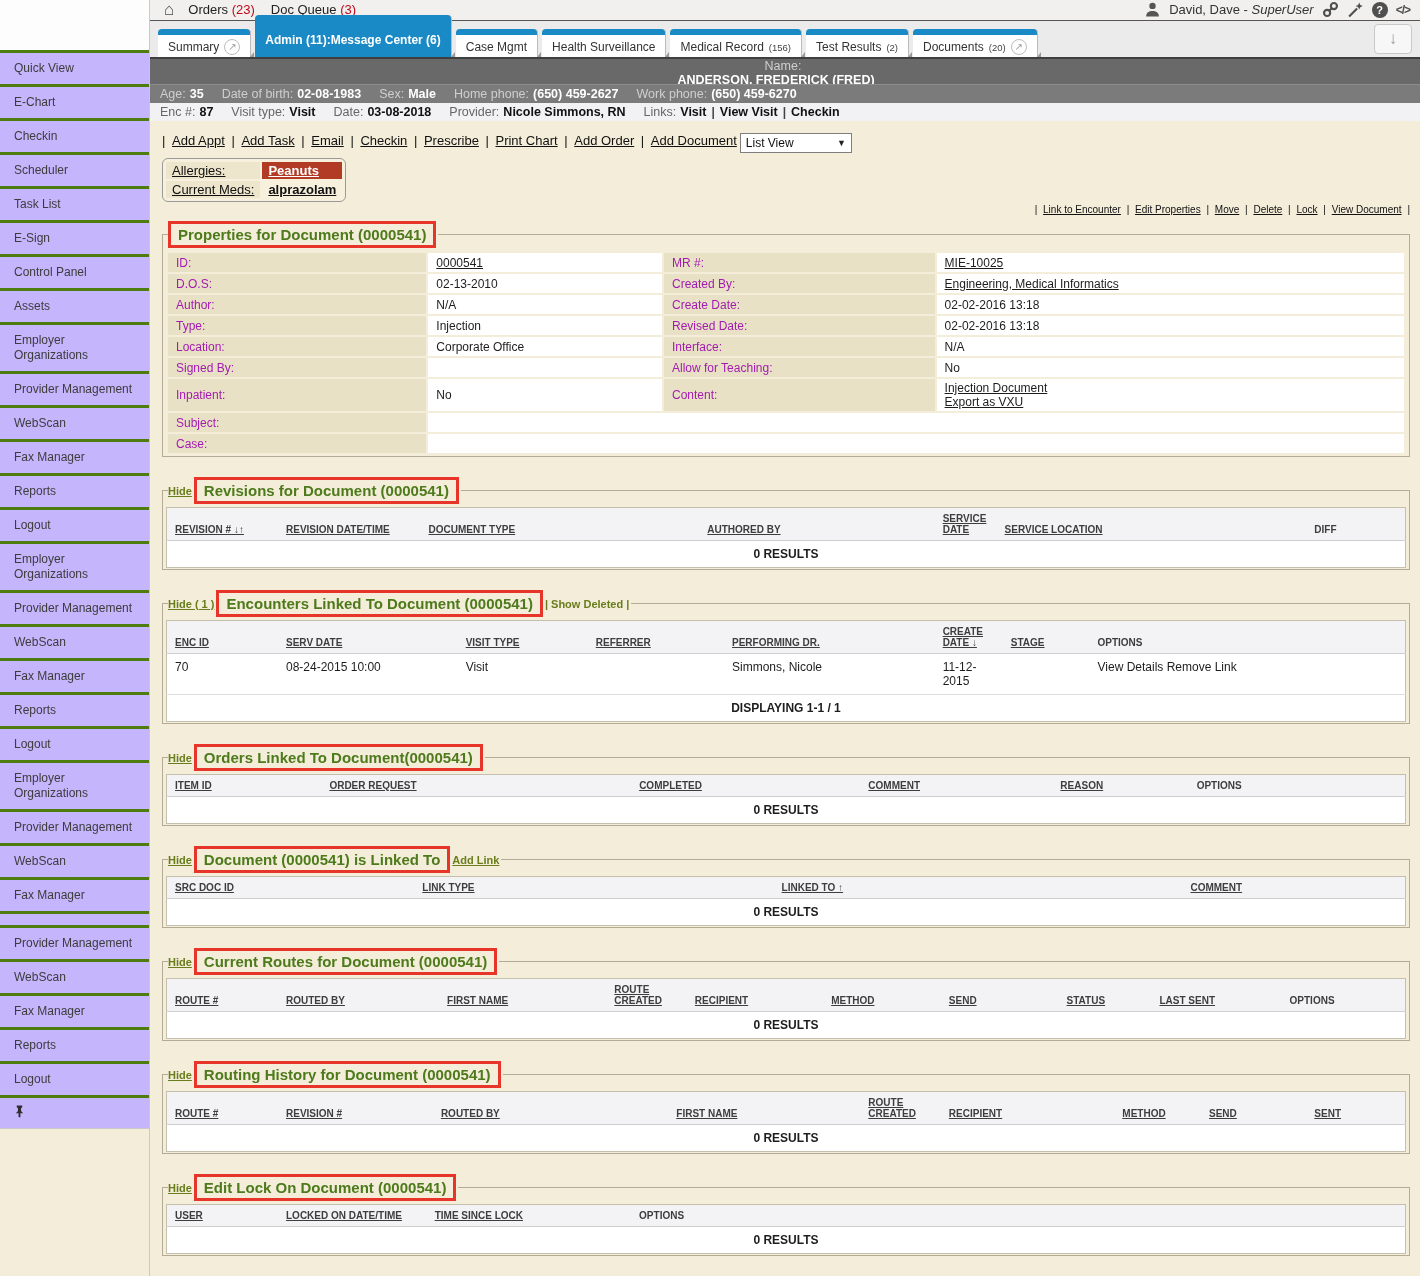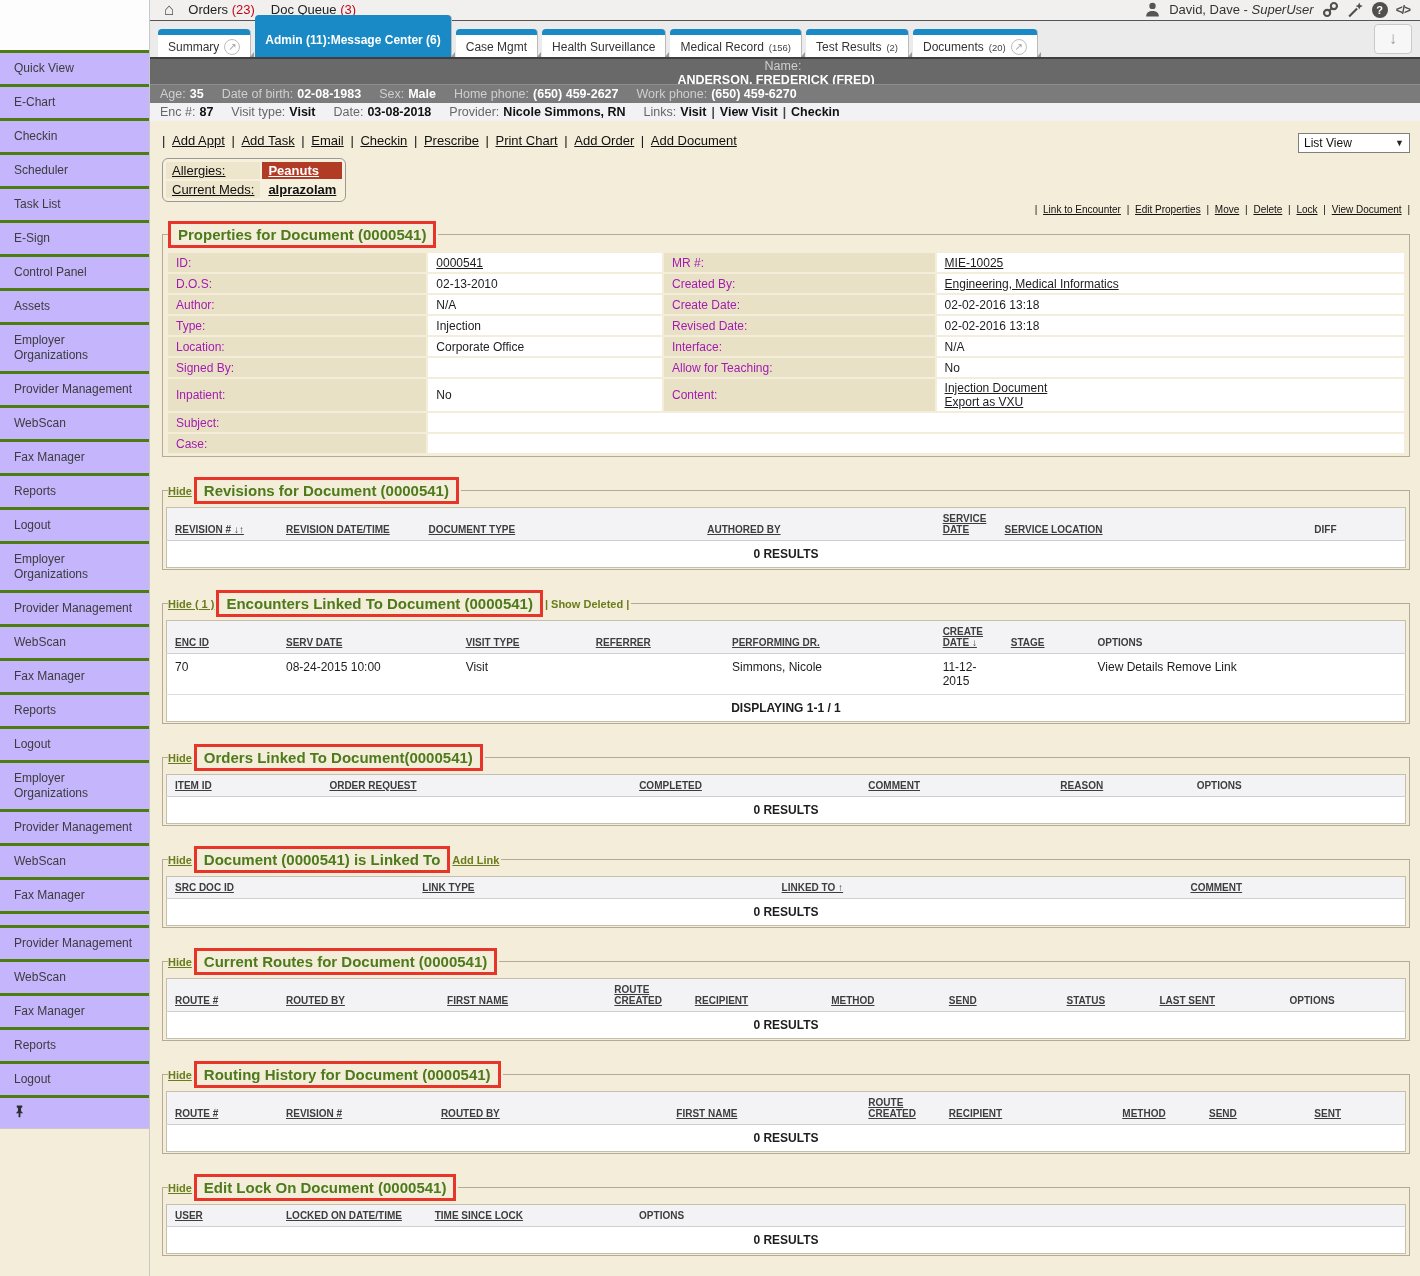--- a/index.html
+++ b/index.html
@@ -93,29 +93,29 @@
   .chart-icon { display: inline-flex; align-items: flex-end; gap: 1px; border-bottom: 2px solid #fff; padding-bottom: 1px; cursor: pointer; }
   .chart-icon i { display: inline-block; width: 3px; background: #fff; }
   .chart-icon i:nth-child(1) { height: 5px; }
   .chart-icon i:nth-child(2) { height: 8px; }
   .chart-icon i:nth-child(3) { height: 11px; }
   .pt-link { color: #111; font-weight: bold; font-size: 12.5px; cursor: pointer; }
   .pt-sep { color: #444; margin: 0 5px; font-weight: bold; }
 
   
   .content { flex: 1 1 auto; background: #f3edd9; padding: 12px 10px 0 12px; }
-  .action-row { display: flex; align-items: flex-start; justify-content: space-between; }
+  .action-row { display: flex; align-items: flex-start; justify-content: flex-start; }
   .action-links { font-size: 13px; color: #111; }
   .action-links a, .doc-actions a {
     color: #111; text-decoration: underline; cursor: pointer; margin: 0 3px;
   }
   .select-box {
     width: 112px; height: 20px; border: 1px solid #7f7f7f; background: #fff;
     font-size: 12px; color: #111; display: flex; align-items: center;
-    justify-content: space-between; padding: 8px 5px; cursor: pointer; margin-left: 19px;
+    justify-content: space-between; padding: 8px 5px; cursor: pointer;
   }
   .select-box .arrow { font-size: 9px; color: #222; }
 
   .alert-box {
     display: inline-table; border: 1px solid #999; border-radius: 6px; margin-top: 5px;
     border-spacing: 2px; background: #f6f0dd; padding: 1px;
   }
   .alert-box .row { display: table-row; }
   .alert-box .lbl, .alert-box .val { display: table-cell; padding: 1px 6px; font-size: 13px; vertical-align: middle; }
   .alert-box .lbl { background: #ede5cc; }

